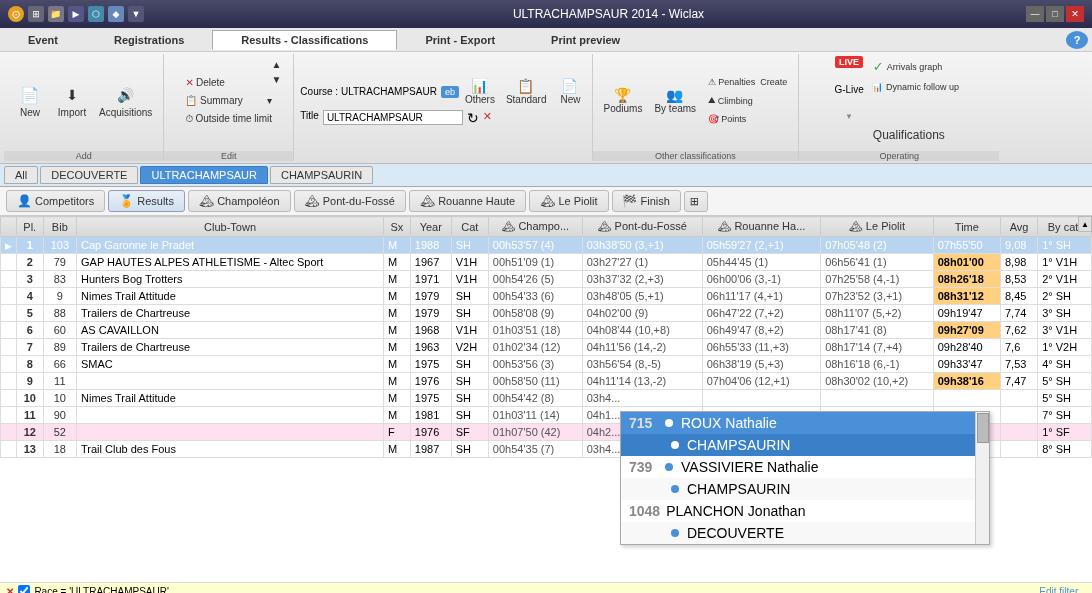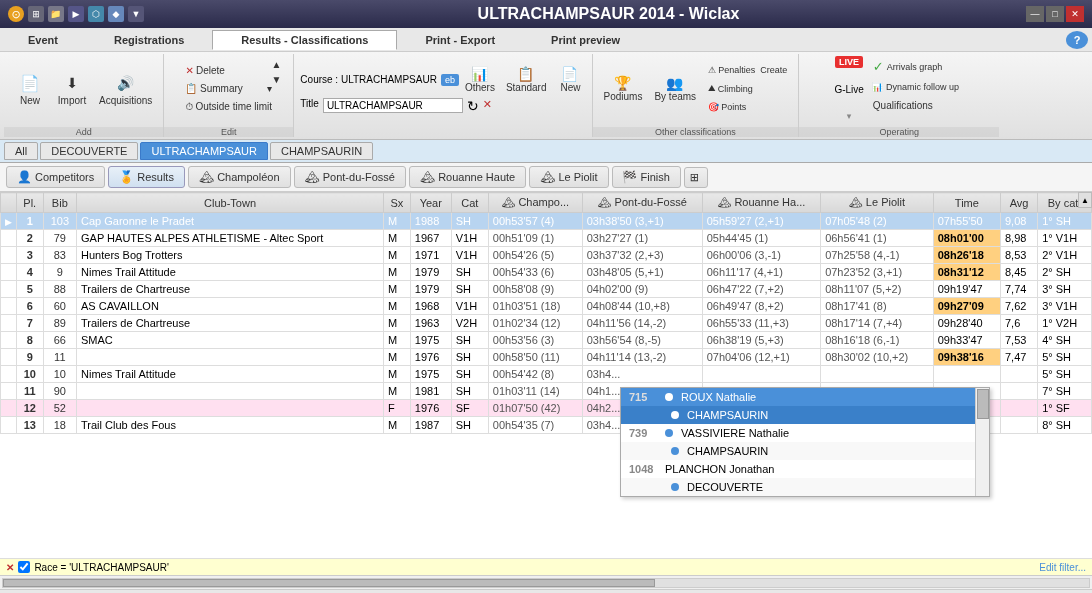--- a/index.html
+++ b/index.html
@@ -2,21 +2,21 @@
 <html><head>
   <meta charset="utf-8">
   <style>
     * { box-sizing: border-box; margin: 0; padding: 0; }
     body { font-family: 'Segoe UI', Tahoma, Geneva, Verdana, sans-serif; font-size: 11px; background: #f0f0f0; overflow: hidden; width: 1092px; height: 593px; }
     
     
     .title-bar { background: linear-gradient(180deg, #4a4a6a 0%, #2a2a4a 100%); color: white; height: 28px; display: flex; align-items: center; padding: 0 8px; justify-content: space-between; }
     .title-bar-icons { display: flex; gap: 4px; align-items: center; }
     .title-bar-icon { width: 16px; height: 16px; background: #888; border-radius: 2px; display: flex; align-items: center; justify-content: center; font-size: 9px; color: white; cursor: pointer; }
-    .title-bar-title { color: white; font-size: 16px; font-weight: bold; padding-left: 47px; }
+    .title-bar-title { color: white; font-size: 12px; font-weight: normal; padding-left: 47px; }
     .title-bar-controls { display: flex; gap: 2px; }
     .title-bar-btn { width: 18px; height: 16px; background: #666; border: none; color: white; font-size: 9px; cursor: pointer; display: flex; align-items: center; justify-content: center; }
     
     
     .menu-bar { background: #e8e8e8; height: 24px; display: flex; align-items: center; border-bottom: 1px solid #ccc; }
     .menu-item { padding: 3px 28px; font-size: 11px; cursor: pointer; color: #333; font-weight: bold; }
     .menu-item.active { background: #ffffff; border: 1px solid #aaa; border-bottom: 1px solid white; margin-bottom: -1px; }
     
     
     .toolbar { background: linear-gradient(180deg, #f5f5f5 0%, #e0e0e0 100%); border-bottom: 1px solid #bbb; padding: 2px 4px; display: flex; align-items: stretch; min-height: 60px; }
@@ -54,21 +54,21 @@
     .highlighted-time { background: #ffd080 !important; font-weight: bold; }
     
     
     .status-bar { background: #e8e8e8; border-top: 1px solid #ccc; height: 22px; display: flex; align-items: center; padding: 0 6px; gap: 8px; font-size: 10px; color: #333; }
     .search-box { border: 1px solid #aaa; padding: 1px 4px; font-size: 10px; width: 100px; background: white; }
     .progress-bar { width: 80px; height: 10px; background: #ccc; border: 1px solid #999; }
     .progress-fill { height: 100%; background: #4a9a4a; width: 90%; }
     
     
     .dropdown-popup { position: absolute; background: white; border: 1px solid #aaa; box-shadow: 2px 2px 4px rgba(0,0,0,0.2); z-index: 100; min-width: 200px; }
-    .dropdown-item { padding: 3px 8px; font-size: 11px; cursor: pointer; display: flex; align-items: center; gap: 6px; }
+    .dropdown-item { padding: 3px 8px; font-size: 14px; cursor: pointer; display: flex; align-items: center; gap: 6px; }
     .dropdown-item.selected { background: #4a90d9; color: white; }
     .dropdown-item .item-num { color: #888; min-width: 30px; font-weight: bold; }
     .dropdown-item.selected .item-num { color: #ddd; }
     .dropdown-dot { width: 8px; height: 8px; border-radius: 50%; background: #4a90d9; display: inline-block; margin-right: 2px; }
     .dropdown-item.selected .dropdown-dot { background: white; }
     
     
     .table-container::-webkit-scrollbar { width: 12px; height: 12px; }
     .table-container::-webkit-scrollbar-track { background: #f0f0f0; }
     .table-container::-webkit-scrollbar-thumb { background: #bbb; border: 1px solid #999; }
@@ -222,21 +222,21 @@
       </div>
       <div style="display:flex; flex-direction:column; gap:2px;">
         <div class="toolbar-btn-small" style="font-size:9px; gap: 3px;">
           <span style="color:#4a4; font-size:13px;">✓</span>
           <span>Arrivals graph</span>
         </div>
         <div class="toolbar-btn-small" style="font-size:9px;">
           <span>📊</span>
           <span>Dynamic follow up</span>
         </div>
-        <div class="toolbar-btn-small" style="font-size:10px;">
+        <div class="toolbar-btn-small" style="font-size:12px;margin-top:28px;">
           <span>Qualifications</span>
         </div>
       </div>
     </div>
     <div class="toolbar-group-label">Operating</div>
   </div>
 </div>
 
 <div class="race-tabs">
   <div class="race-tab">All</div>

